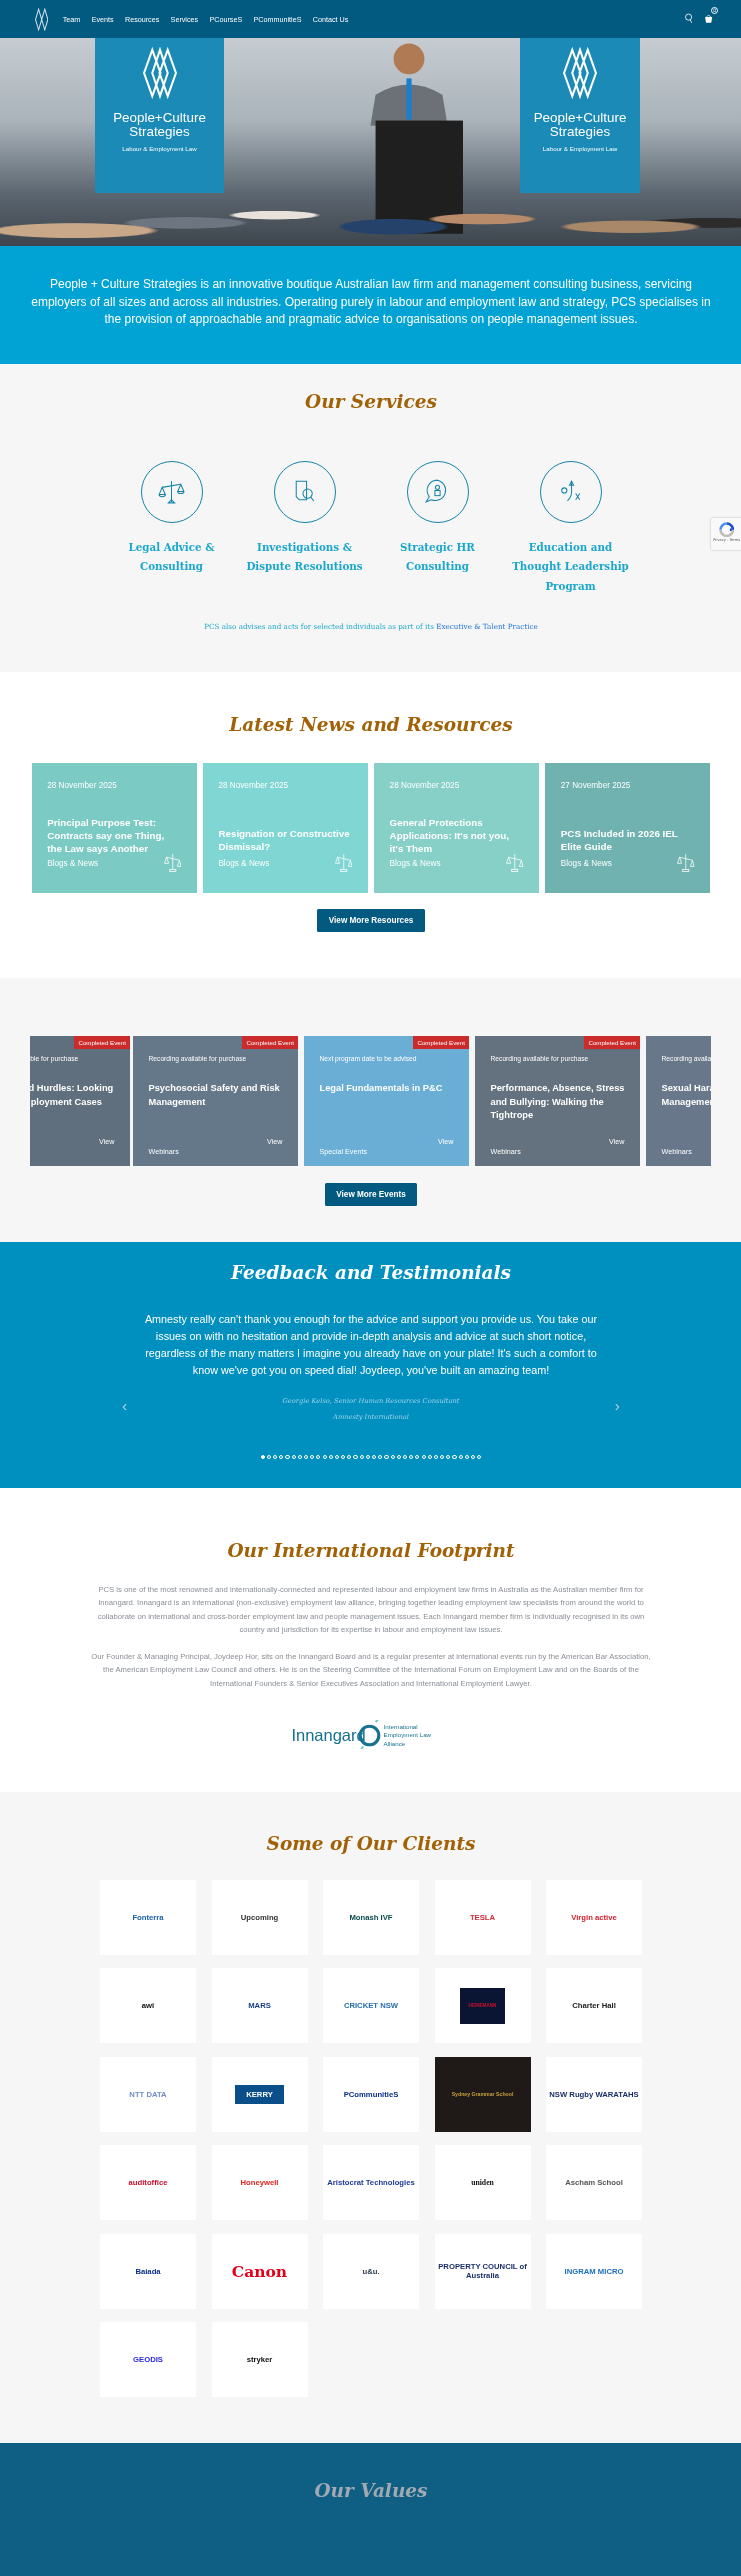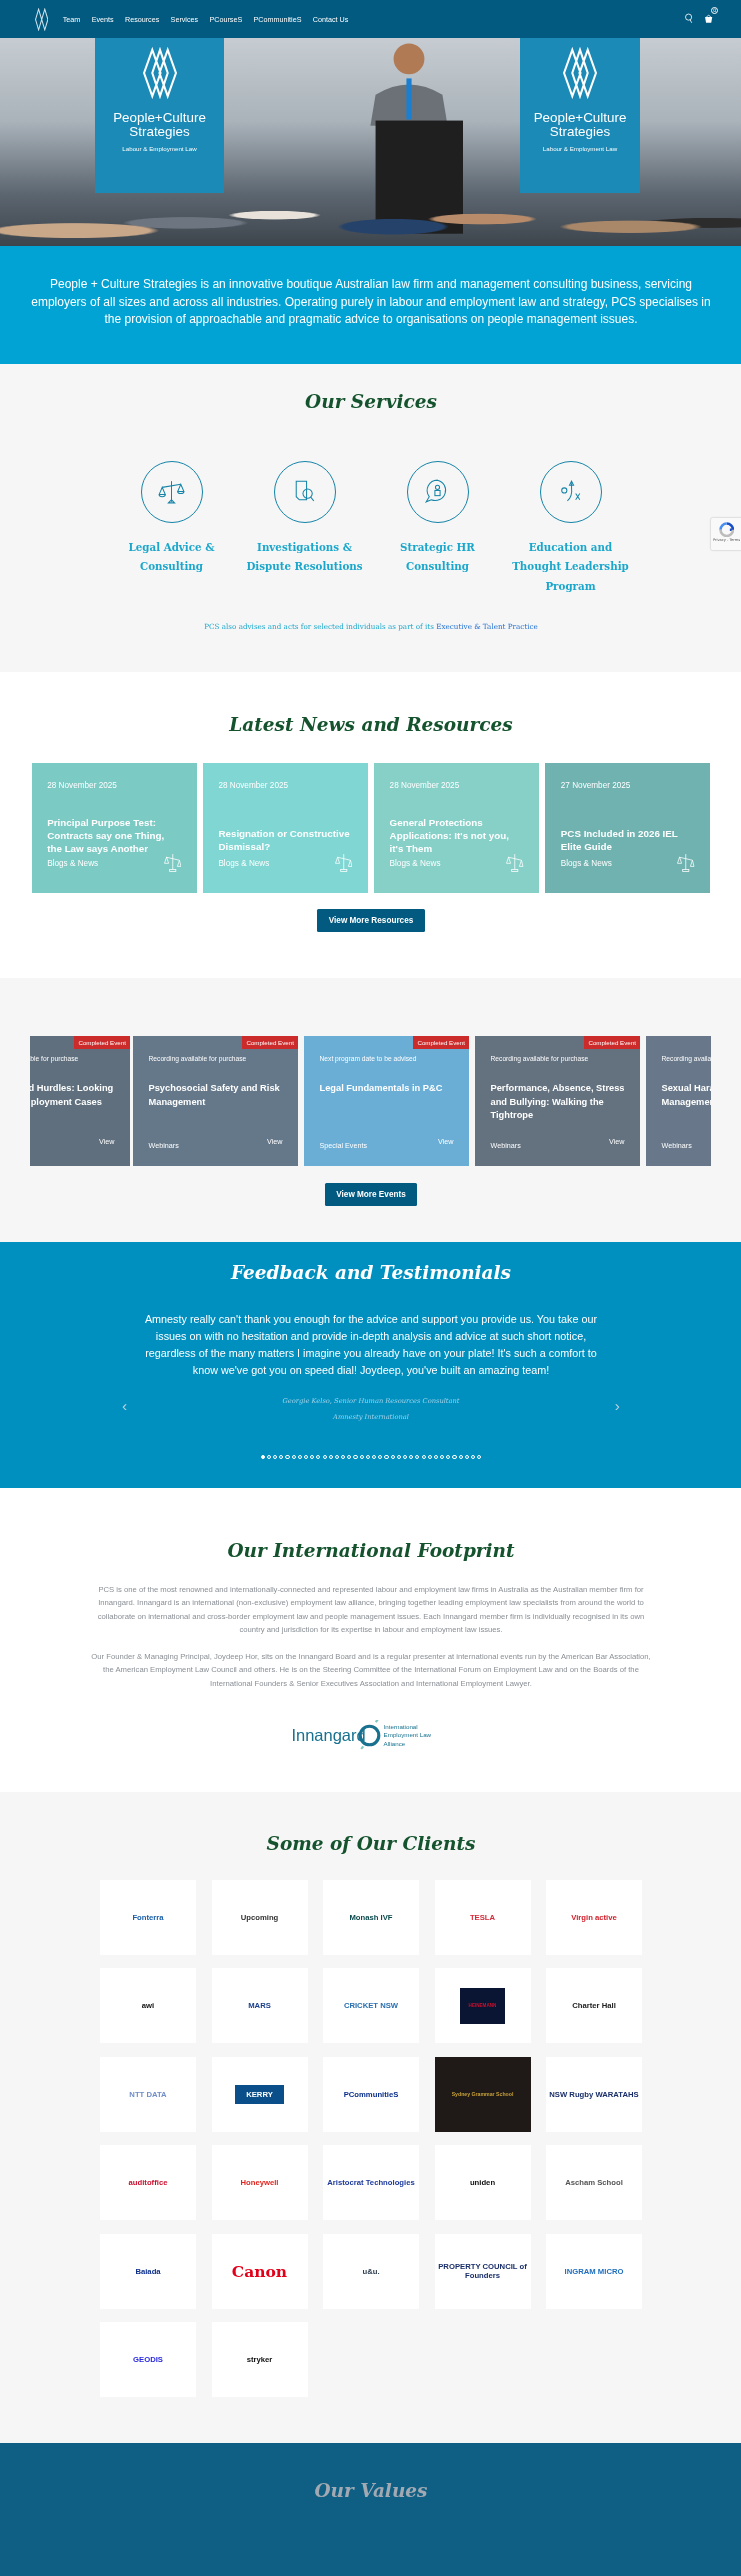--- a/index.html
+++ b/index.html
@@ -16,21 +16,21 @@
 .hero{height:208px;position:relative;overflow:hidden;background:linear-gradient(180deg,#c6ccd1 0%,#aab3ba 40%,#5c6670 75%,#3d444c 100%)}
 .banner{position:absolute;top:0;width:129px;height:155px;background:#1b8ab6;color:#fff;text-align:center;padding-top:9.3px}
 .banner .bl{width:36px;height:52px;margin:0 auto 9.3px}
 .banner .t1{font-family:"Liberation Sans",sans-serif;font-size:13.4px;line-height:14.4px}
 .banner .t2{font-family:"Liberation Sans",sans-serif;font-size:6.2px;margin-top:5.2px}
 .speaker{position:absolute;left:355px;top:0;width:108px;height:196px}
 .crowd{position:absolute;bottom:0;left:0;right:0;height:77px;background:radial-gradient(ellipse at 10% 80%,#c9a889 0 8%,transparent 9%),radial-gradient(ellipse at 25% 70%,#6d7580 0 7%,transparent 8%),radial-gradient(ellipse at 37% 60%,#e8e2da 0 6%,transparent 7%),radial-gradient(ellipse at 53% 75%,#25426a 0 9%,transparent 10%),radial-gradient(ellipse at 65% 65%,#b88c6a 0 7%,transparent 8%),radial-gradient(ellipse at 85% 75%,#a9886a 0 7%,transparent 8%),radial-gradient(ellipse at 96% 70%,#2c2c2c 0 6%,transparent 7%)}
 .intro{background:#00a3d4;padding:30px 31px 35px;text-align:center}
 .intro p{color:#fff;font-family:"Liberation Sans",sans-serif;font-size:12px;line-height:17.5px}
 
-.sec-title{font-family:"DejaVu Serif",serif;font-style:italic;color:#14532d;font-size:18.5px;text-align:center}
+.sec-title{font-family:"DejaVu Serif",serif;font-style:italic;color:#a16207;font-size:18.5px;text-align:center}
 .services{background:#f6f6f6;padding:27px 0 41px;position:relative}
 .svc-row{display:flex;justify-content:center;gap:0;margin-top:49px}
 .svc{width:133px;text-align:center}
 .svc .circle{width:62px;height:62px;border:1px solid #1584a8;border-radius:50%;margin:0 auto;display:flex;align-items:center;justify-content:center}
 .svc .lbl{margin-top:15px;color:#1ba7cc;font-family:"DejaVu Serif",serif;font-weight:bold;font-size:10.3px;line-height:19.6px}
 .svc-note{text-align:center;margin-top:26px;color:#1ba7cc;font-family:"DejaVu Serif",serif;font-size:7.2px}
 .svc-note a{color:#1f6fd1;text-decoration:none}
 .recaptcha{position:absolute;right:0;top:154px;width:31px;height:32px;background:#f9f9f9;box-shadow:0 0 2.1px rgba(0,0,0,.3);border-radius:1.5px 0 0 1.5px;text-align:center;font-size:3.6px;color:#555;padding-top:4.1px}
 .news{background:#fff;padding:42px 0 46px}
 .cards{display:flex;gap:6.2px;justify-content:center;margin-top:28px}
@@ -40,21 +40,21 @@
 .ncard .cat{position:absolute;left:15.5px;bottom:25px;font-size:8.2px}
 .ncard .ico{position:absolute;right:15.5px;bottom:20.6px;width:17.5px;height:20.6px}
 .btn{display:block;margin:0 auto;background:#035a80;color:#fff;border:none;border-radius:1.5px;font-family:"Liberation Sans",sans-serif;font-weight:bold;font-size:8.2px;padding:7.2px 11.3px;cursor:pointer}
 .news .btn{margin-top:15.5px}
 .events{background:#f6f6f6;padding:29px 0 36px}
 .ecards{position:relative;height:130px;margin-top:29px;overflow:hidden;margin-left:30px;margin-right:31px}
 .ecard{position:absolute;top:0;width:165px;height:130px;color:#fff;font-family:"Liberation Sans",sans-serif;padding:18.5px 15.5px}
 .ecard .tag{position:absolute;right:0;top:0;background:#cc2b2b;color:#fff;font-size:6.2px;padding:3.1px 4.1px}
 .ecard .sub{font-size:6.7px}
 .ecard .title{font-size:9.3px;font-weight:bold;line-height:13.4px;margin-top:20.6px}
-.ecard .cat{position:absolute;left:15.5px;bottom:16px;font-size:7.2px}
+.ecard .cat{position:absolute;left:15.5px;bottom:10px;font-size:7.2px}
 .ecard .view{position:absolute;right:15.5px;bottom:20.6px;font-size:7.2px}
 .events .btn{margin-top:16.5px}
 .testi{background:#0090c0;padding:19.6px 0 29px;position:relative;text-align:center}
 .testi .sec-title{color:#fff;font-weight:bold}
 .testi .quote{width:453px;margin:28px auto 0;color:#fff;font-family:"Liberation Sans",sans-serif;font-size:10.8px;line-height:17px}
 .testi .auth{color:#9fd3ea;font-family:"DejaVu Serif",serif;font-style:italic;font-size:6.7px;margin-top:15.5px;line-height:15.5px}
 .testi .arrow{position:absolute;top:155px;color:#b8d3e0;font-size:15.5px;background:none;border:none;cursor:pointer}
 .dots{margin-top:30px;display:flex;justify-content:center;gap:2.1px}
 .dots span{width:4.1px;height:4.1px;border:0.5px solid #fff;border-radius:50%}
 .dots span.on{background:#fff}
@@ -393,36 +393,36 @@
       <div class="logo-box">
         <span style="color: rgb(200, 16, 46); font-size: 7.7px;">auditoffice</span>
       </div>
       <div class="logo-box">
         <span style="color: rgb(224, 38, 31); font-size: 7.7px;">Honeywell</span>
       </div>
       <div class="logo-box">
         <span style="color: rgb(30, 58, 154); font-size: 7.7px;">Aristocrat Technologies</span>
       </div>
       <div class="logo-box">
-        <span style="color: rgb(17, 17, 17); font-size: 7.7px;">uniden</span>
+        <span style="color: rgb(17, 17, 17); font-size: 7.7px; font-family: Liberation Serif, serif;">uniden</span>
       </div>
       <div class="logo-box">
         <span style="color: rgb(85, 85, 85); font-size: 7.7px;">Ascham School</span>
       </div>
       <div class="logo-box">
         <span style="color: rgb(14, 47, 138); font-size: 7.7px;">Baiada</span>
       </div>
       <div class="logo-box">
         <span style="color: rgb(227, 0, 27); font-size: 15.5px; font-family: &quot;DejaVu Serif&quot;, serif;">Canon</span>
       </div>
       <div class="logo-box">
         <span style="color: rgb(44, 62, 80); font-size: 7.7px;">u&amp;u.</span>
       </div>
       <div class="logo-box">
-        <span style="color: rgb(26, 47, 106); font-size: 7.7px;">PROPERTY COUNCIL of Founders</span>
+        <span style="color: rgb(26, 47, 106); font-size: 7.7px;">PROPERTY COUNCIL of Australia</span>
       </div>
       <div class="logo-box">
         <span style="color: rgb(31, 111, 190); font-size: 7.7px;">INGRAM MICRO</span>
       </div>
       <div class="logo-box">
         <span style="color: rgb(42, 42, 224); font-size: 7.7px;">GEODIS</span>
       </div>
       <div class="logo-box">
         <span style="color: rgb(17, 17, 17); font-size: 7.7px;">stryker</span>
       </div>

